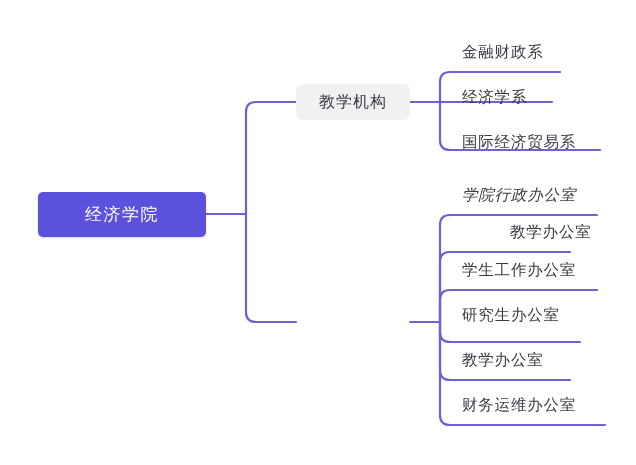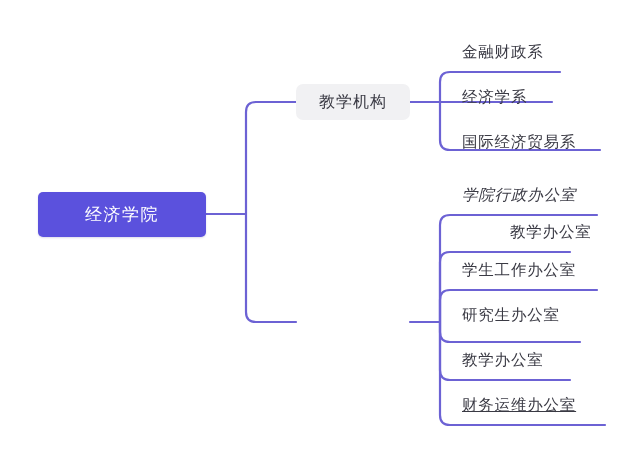--- a/index.html
+++ b/index.html
@@ -127,17 +127,17 @@
   </div>
   <div class="leaf" style="left:440px; top:260px;">
     <span class="leaf-label">学生工作办公室</span>
   </div>
   <div class="leaf" style="left:440px; top:305px;">
     <span class="leaf-label">研究生办公室</span>
   </div>
   <div class="leaf" style="left:440px; top:350px;">
     <span class="leaf-label">教学办公室</span>
   </div>
-  <div class="leaf" style="left:440px; top:395px;text-decoration:underline;">
+  <div class="leaf" style="left:440px; top:395px;">
     <span class="leaf-label">财务运维办公室</span>
   </div>
 
 </div>
 
 </body></html>

